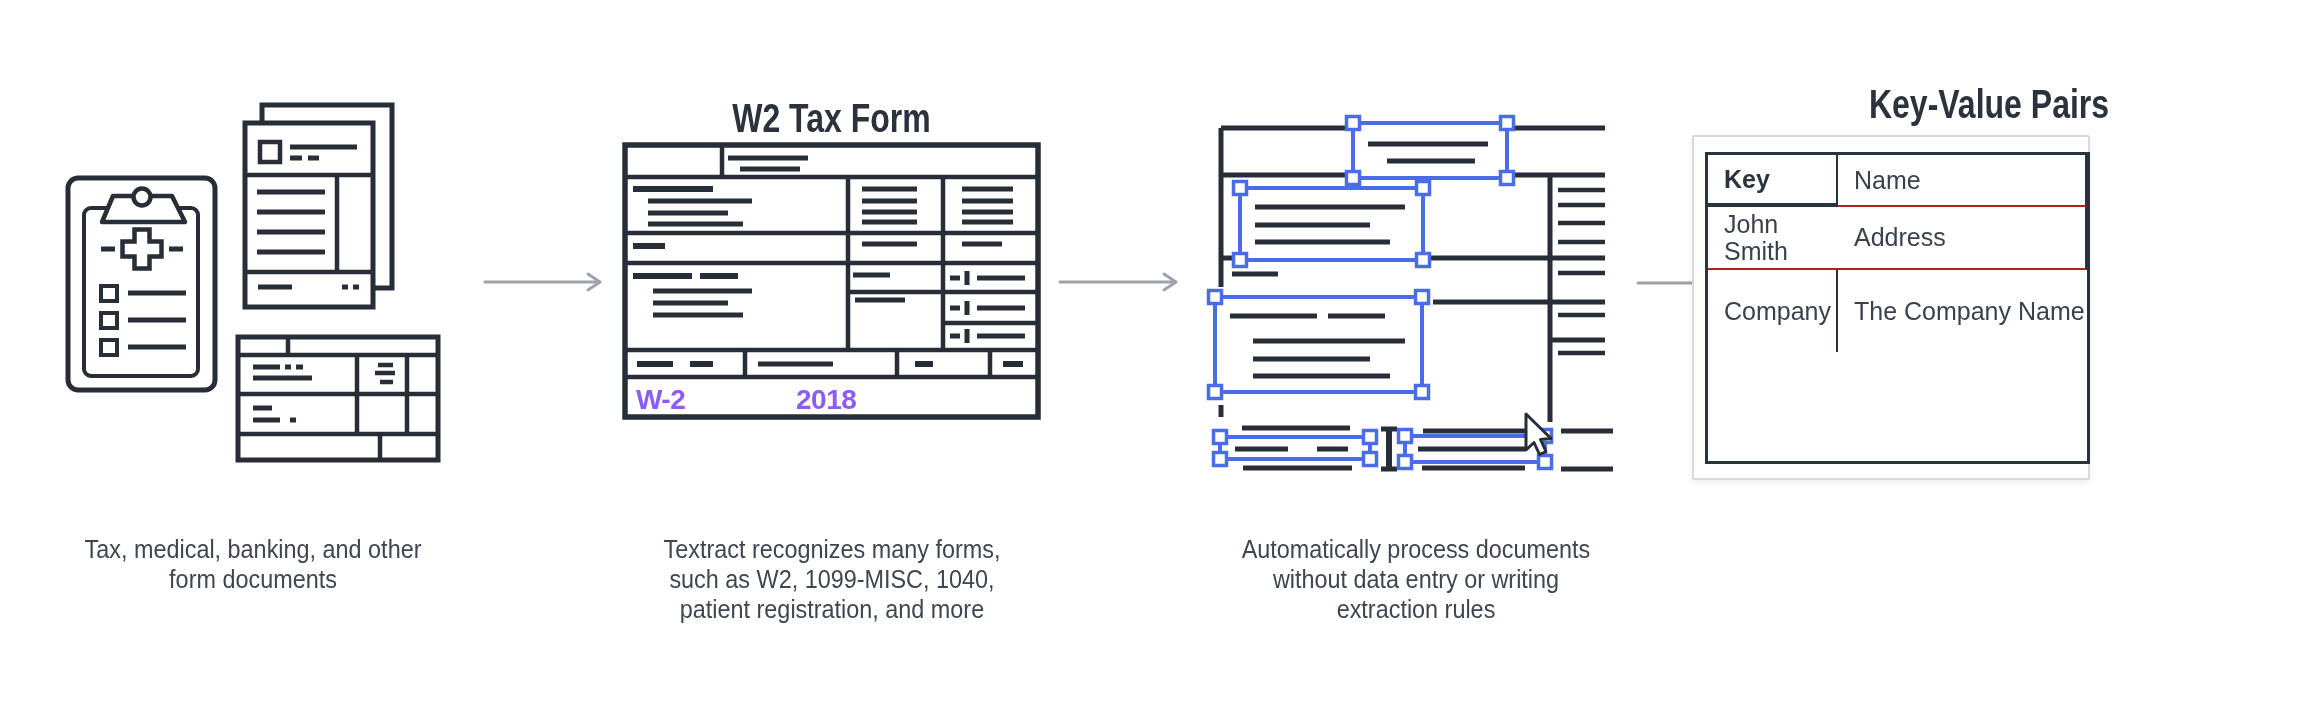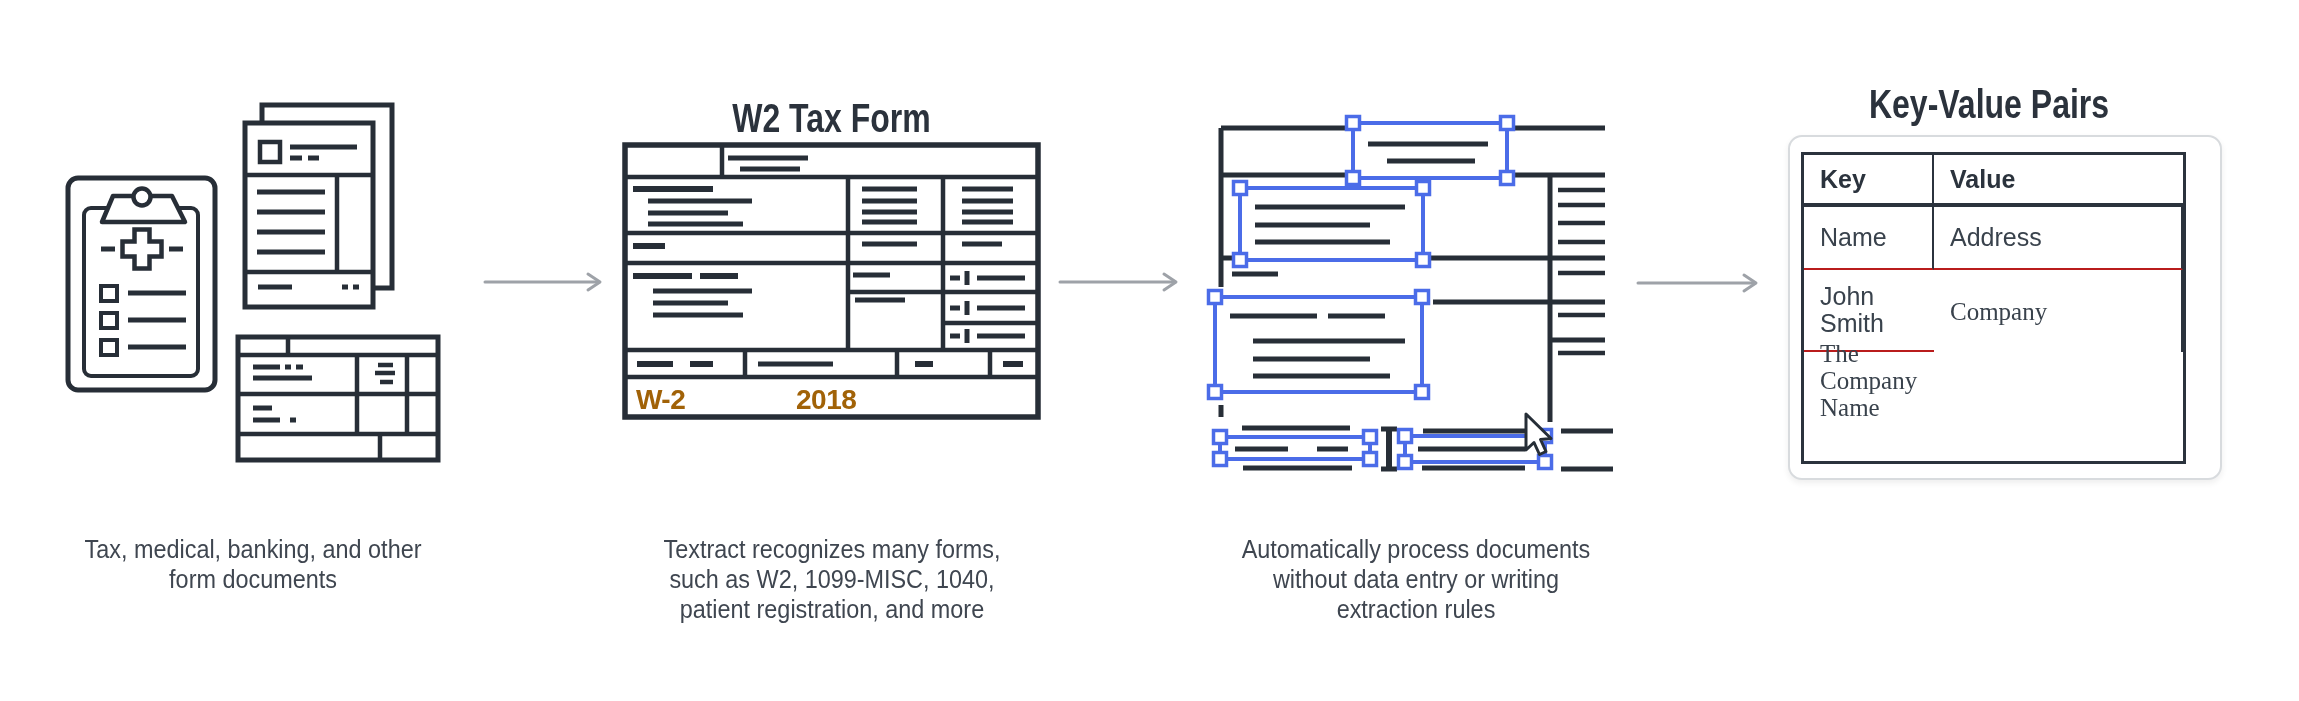--- a/index.html
+++ b/index.html
@@ -4,32 +4,32 @@
 <style>
   html,body{margin:0;padding:0;background:#ffffff;}
   #stage{position:relative;width:2299px;height:701px;background:#ffffff;overflow:hidden;
          font-family:"Liberation Sans","DejaVu Sans",sans-serif;color:#272E37;}
   #lineart{position:absolute;left:0;top:0;width:2299px;height:701px;}
   .diagram-title{position:absolute;text-align:center;font-weight:bold;font-size:40px;
          color:#2B323C;transform:scaleX(0.8);transform-origin:center top;white-space:nowrap;}
   .caption{position:absolute;text-align:center;font-size:26px;line-height:30px;color:#3F4650;
          transform:scaleX(0.9);transform-origin:center top;}
   .caption div{white-space:nowrap;}
-  .w2-label{position:absolute;font-weight:bold;font-size:28px;color:#a16207;letter-spacing:-0.5px;}
+  .w2-label{position:absolute;font-weight:bold;font-size:28px;color:#8b5cf6;letter-spacing:-0.5px;}
   
-  .kv-card{position:absolute;left:1788px;top:135px;width:434px;height:345px;background:#fff;
-         border:2px solid #D8DBDE;border-radius:14px;box-shadow:0 3px 6px rgba(0,0,0,0.07);box-sizing:border-box;}
+  .kv-card{position:absolute;left:1692px;top:135px;width:398px;height:345px;background:#fff;
+         border:2px solid #D8DBDE;border-radius:2px;box-shadow:0 3px 6px rgba(0,0,0,0.07);box-sizing:border-box;}
   .kv-table{position:absolute;left:11px;top:15px;width:385px;height:312px;box-sizing:border-box;
          border:3px solid #2B333D;display:grid;grid-template-columns:130px 1fr;
          grid-template-rows:52px 63px 82px 56px 53px;font-size:25px;color:#39424C;}
   .kv-cell{display:flex;align-items:center;padding-left:16px;border-bottom:2px solid #b91c1c;
          white-space:pre-line;line-height:27px;box-sizing:border-box;}
   .kv-key{border-right:2px solid #2B333D;}
   .kv-head{font-weight:bold;color:#2B333D;border-bottom:4px solid #2B333D;}
-  .kv-row-last{border-bottom:none;font-family:Liberation Serif, serif;}
+  .kv-row-last{border-bottom:none;}
 </style>
 </head>
 <body>
 
 <div id="stage">
 
   <svg id="lineart" viewBox="0 0 2299 701">
 
     <g stroke="#272E37" fill="none">
       <rect x="68" y="178" width="147" height="212" rx="10" stroke-width="5" fill="#fff"></rect>
@@ -247,26 +247,25 @@
 
   <div class="diagram-title" style="left:625px;top:96px;width:413px;">W2 Tax Form</div>
   <div class="diagram-title" style="left:1780px;top:82px;width:418px;">Key-Value Pairs</div>
 
   <div class="w2-label" style="left:636px;top:384px;">W-2</div>
   <div class="w2-label" style="left:796px;top:384px;text-align:right;">2018</div>
 
   <div class="kv-card">
     <div class="kv-table">
       <div class="kv-cell kv-key kv-head">Key</div>
-      <div class="kv-cell kv-head">Value</div>
 
       <div class="kv-cell kv-key">Name</div>
+      <div class="kv-cell">John Smith</div>
+
       <div class="kv-cell kv-key">Address</div>
-
-      <div class="kv-cell">John Smith</div>
 
 
       <div class="kv-cell kv-key kv-row-last">Company</div>
       <div class="kv-cell kv-row-last">The Company Name</div>
     </div>
   </div>
 
   <div class="caption" style="left:53px;top:534px;width:400px;">
     <div>Tax, medical, banking, and other</div>
     <div>form documents</div>

